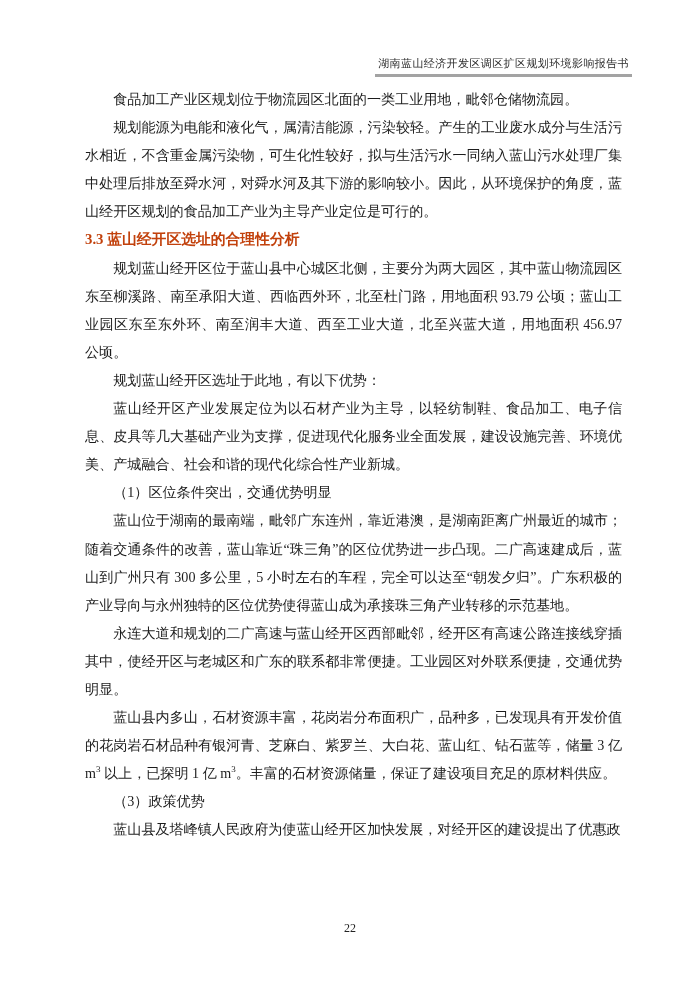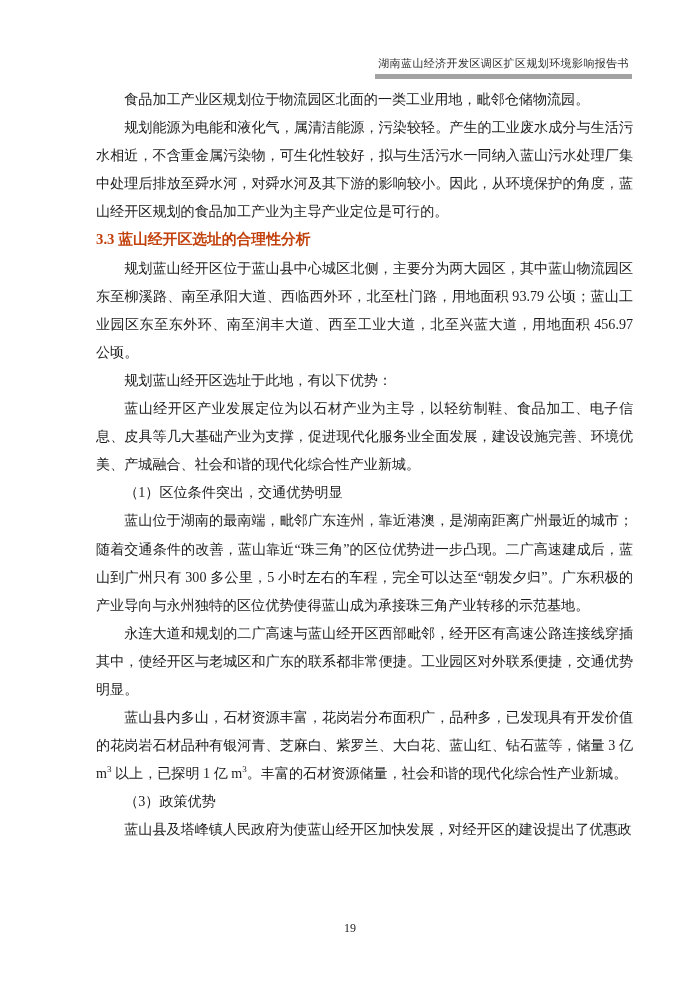--- a/index.html
+++ b/index.html
@@ -16,28 +16,28 @@
     color: #1f1f1f;
     overflow: hidden;
   }
   .header {
     position: absolute;
     top: 57px;
     right: 68px;
     font-size: 11px;
     line-height: 1.25;
     color: #2b2b2b;
-    border-bottom: 5px solid #a3a3a3;
+    border-bottom: 3px solid #a3a3a3;
     padding: 0 3px 3px 3px;
     letter-spacing: 0.4px;
     white-space: nowrap;
   }
   .content {
     position: absolute;
-    left: 96px;
+    left: 85px;
     top: 85px;
     width: 537px;
     font-size: 14.1px;
     line-height: 28.1px;
     text-align: justify;
     color: #1c1c1c;
   }
   .content p.para {
     margin: 0;
     text-indent: 2em;
@@ -76,21 +76,21 @@
   <div class="content">
       <p class="para"><span>食品加工产业区规划位于物流园区北面的一类工业用地，毗邻仓储物流园。</span></p>
       <p class="para"><span>规划能源为电能和液化气，属清洁能源，污染较轻。产生的工业废水成分与生活污水相近，不含重金属污染物，可生化性较好，拟与生活污水一同纳入蓝山污水处理厂集中处理后排放至舜水河，对舜水河及其下游的影响较小。因此，从环境保护的角度，蓝山经开区规划的食品加工产业为主导产业定位是可行的。</span></p>
       <h2 class="heading"><span>3.3 蓝山经开区选址的合理性分析</span></h2>
       <p class="para"><span>规划蓝山经开区位于蓝山县中心城区北侧，主要分为两大园区，其中蓝山物流园区东至柳溪路、南至承阳大道、西临西外环，北至杜门路，用地面积 93.79 公顷；蓝山工业园区东至东外环、南至润丰大道、西至工业大道，北至兴蓝大道，用地面积 456.97 公顷。</span></p>
       <p class="para"><span>规划蓝山经开区选址于此地，有以下优势：</span></p>
       <p class="para"><span>蓝山经开区产业发展定位为以石材产业为主导，以轻纺制鞋、食品加工、电子信息、皮具等几大基础产业为支撑，促进现代化服务业全面发展，建设设施完善、环境优美、产城融合、社会和谐的现代化综合性产业新城。</span></p>
       <p class="para"><span>（1）区位条件突出，交通优势明显</span></p>
       <p class="para"><span>蓝山位于湖南的最南端，毗邻广东连州，靠近港澳，是湖南距离广州最近的城市；随着交通条件的改善，蓝山靠近“珠三角”的区位优势进一步凸现。二广高速建成后，蓝山到广州只有 300 多公里，5 小时左右的车程，完全可以达至“朝发夕归”。广东积极的产业导向与永州独特的区位优势使得蓝山成为承接珠三角产业转移的示范基地。</span></p>
       <p class="para"><span>永连大道和规划的二广高速与蓝山经开区西部毗邻，经开区有高速公路连接线穿插其中，使经开区与老城区和广东的联系都非常便捷。工业园区对外联系便捷，交通优势明显。</span></p>
-      <p class="para"><span>蓝山县内多山，石材资源丰富，花岗岩分布面积广，品种多，已发现具有开发价值的花岗岩石材品种有银河青、芝麻白、紫罗兰、大白花、蓝山红、钻石蓝等，储量 3 亿 m</span><sup>3</sup><span> 以上，已探明 1 亿 m</span><sup>3</sup><span>。丰富的石材资源储量，社会和谐的现代化综合性产业新城。</span></p>
+      <p class="para"><span>蓝山县内多山，石材资源丰富，花岗岩分布面积广，品种多，已发现具有开发价值的花岗岩石材品种有银河青、芝麻白、紫罗兰、大白花、蓝山红、钻石蓝等，储量 3 亿 m</span><sup>3</sup><span> 以上，已探明 1 亿 m</span><sup>3</sup><span>。丰富的石材资源储量，保证了建设项目充足的原材料供应。</span></p>
       <p class="para"><span>（3）政策优势</span></p>
       <p class="para"><span>蓝山县及塔峰镇人民政府为使蓝山经开区加快发展，对经开区的建设提出了优惠政</span></p>
     </div>
 
   <div class="footer">
-    <span>19</span>
+    <span>22</span>
   </div>
 </div>
 
 </body></html>

